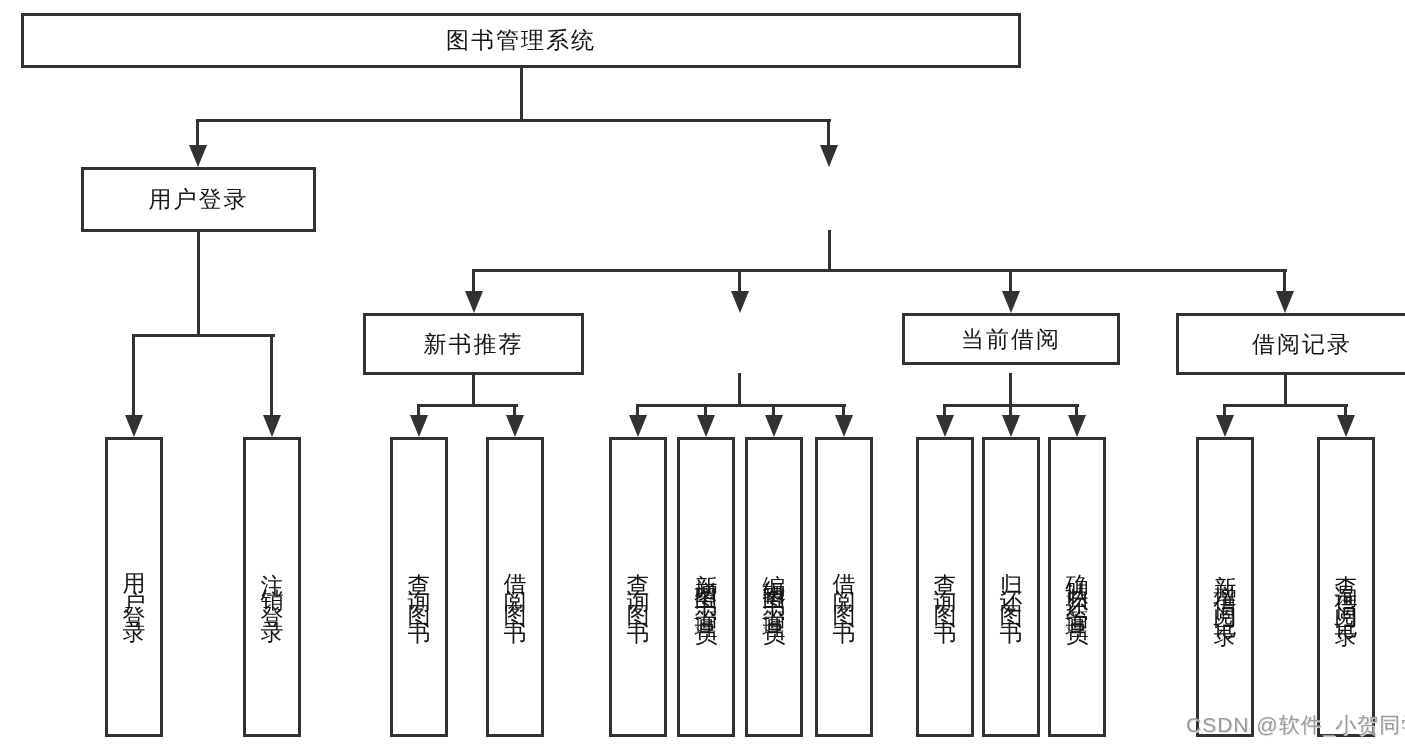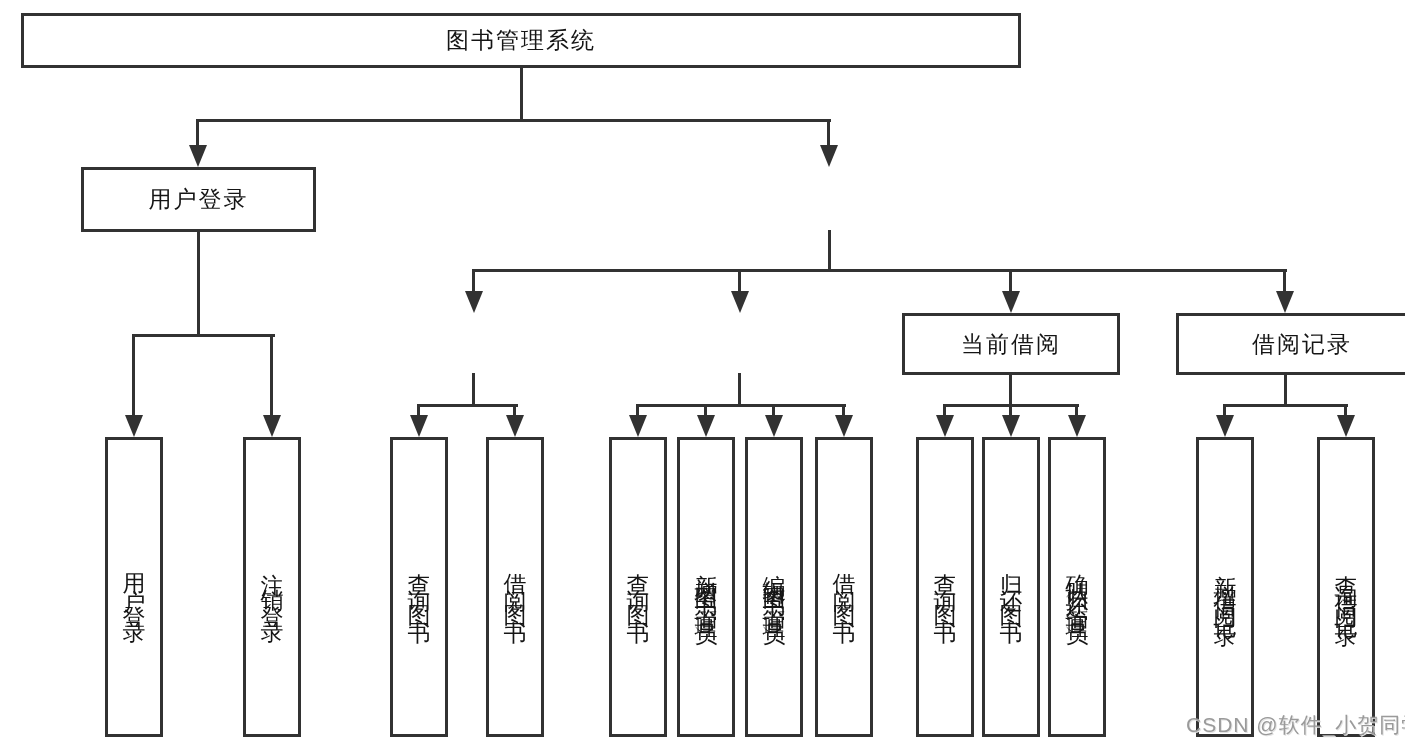--- a/index.html
+++ b/index.html
@@ -49,23 +49,26 @@
 
   <div class="box" style="left:21px;top:13px;width:1000px;height:55px;">
     <span>图书管理系统</span>
   </div>
 
   <div class="box" style="left:81px;top:167px;width:235px;height:65px;">
     <span>用户登录</span>
   </div>
 
 
+  <div class="box" style="left:363px;top:313px;width:221px;height:62px;">
+    <span>新书推荐</span>
+  </div>
 
 
-  <div class="box" style="left:902px;top:313px;width:218px;height:62px;">
+  <div class="box" style="left:902px;top:313px;width:218px;height:52px;">
     <span>当前借阅</span>
   </div>
 
   <div class="box" style="left:1176px;top:313px;width:252px;height:62px;">
     <span>借阅记录</span>
   </div>
 
   <div class="vbox ls4" style="left:105px;">
     <span>用户登录</span>
   </div>

